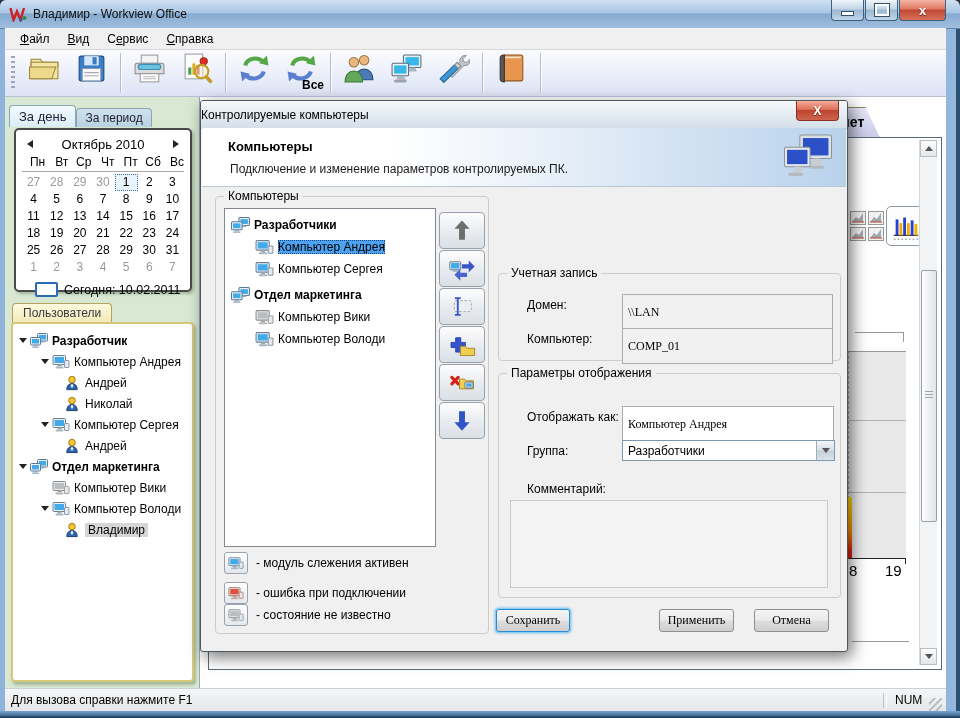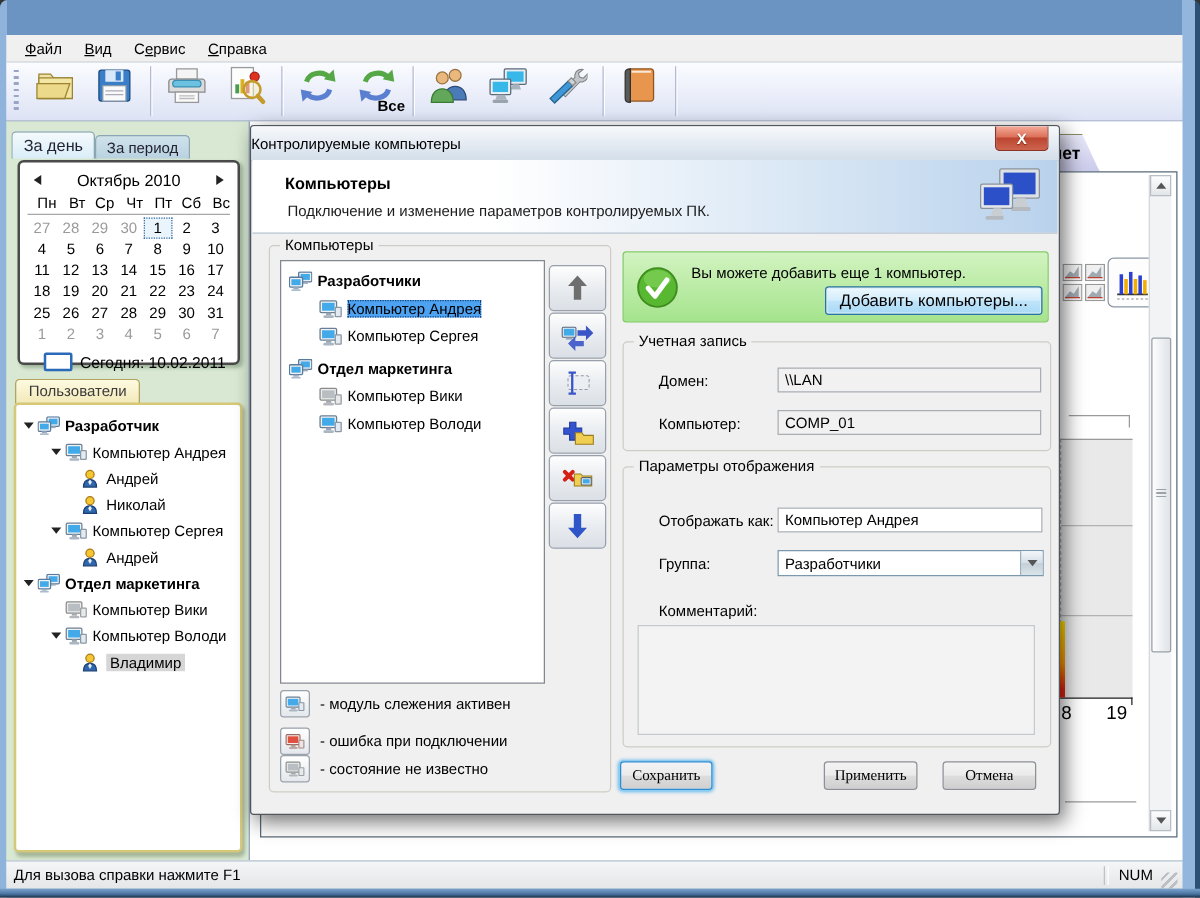--- a/index.html
+++ b/index.html
@@ -141,21 +141,21 @@
   .info{position:absolute;left:297px;top:100px;width:341px;height:57px;border:1px solid #7fcb62;border-radius:3px;
     background:linear-gradient(180deg,#d2f3c0,#a5e48d);box-sizing:border-box}
   .info-ico{position:absolute;left:10px;top:11px;width:34px;height:34px}
   .info-text{position:absolute;left:54px;top:9px}
   .add-btn{position:absolute;left:161px;top:27px;width:174px;height:23px;border:1px solid #2a72a8;border-radius:3px;
     background:linear-gradient(180deg,#eef8fe,#d3edfb 48%,#bfe4fa 52%,#a9d9f5);box-shadow:inset 0 0 0 1px #d9eefc;
     display:flex;align-items:center;justify-content:center;box-sizing:border-box}
   .gbox-acct{left:297px;top:172px;width:341px;height:86px}
   .gbox-disp{left:297px;top:272px;width:341px;height:223px}
   .flabel{position:absolute;left:28px}
-  .field{position:absolute;height:20px;font-family:Liberation Sans, sans-serif;font-size:12px;padding:0 5px;box-sizing:border-box}
+  .field{position:absolute;height:36px;font-family:Liberation Serif, serif;font-size:12px;padding:0 5px;box-sizing:border-box}
   input.field{border:1px solid #a9aeb3}
   .dis{background:#f1f1f1;color:#000}
   .ed{background:#fff;border:1px solid #8fa5b3}
   .combo{position:absolute;left:123px;top:66px;width:213px;height:21px;background:#fff;border:1px solid #7a99ad;
     display:flex;align-items:center;box-sizing:border-box}
   .combo-text{flex:1;padding-left:5px}
   .combo-btn{width:17px;height:100%;border-left:1px solid #9ab0bc;
     background:linear-gradient(180deg,#f3f7fa,#d6dfe6 48%,#c4cfd8 52%,#dae4ea);display:flex;align-items:center;justify-content:center}
   .cmt{position:absolute;left:11px;top:126px;width:318px;height:88px;background:#f3f3f3;border:1px solid #c6cacd;
     resize:none;box-sizing:border-box}
@@ -219,20 +219,39 @@
   <symbol id="i-mini-area" viewBox="0 0 16 14">
     <rect x="0.5" y="0.5" width="15" height="13" fill="#f0f0f0" stroke="#999"></rect>
     <path d="M2 11l4-5 3 2 4-6v9z" fill="#a0a8b0"></path>
     <path d="M2 11h12" stroke="#c04030"></path>
   </symbol>
 </defs>
 </svg>
 
 <div id="app">
 
+  <div class="titlebar">
+    <svg class="appico" viewBox="0 0 18 16">
+      <path d="M1.5 2l3 12 3.5-8.5L11.5 14l3.5-12" stroke="#cc2222" stroke-width="2.4" fill="none"></path>
+      <circle cx="15.5" cy="12" r="2" fill="#3a8a3a"></circle>
+        <circle cx="12" cy="13.5" r="1.6" fill="#2a5ac0"></circle>
+    </svg>
+    <span class="title-text">Владимир - Workview Office</span>
+    <div class="wbtns">
+      <div class="wbtn">
+          <div class="g-min"></div>
+        </div>
+      <div class="wbtn">
+          <div class="g-max"></div>
+        </div>
+      <div class="wbtn close">
+          <span>x</span>
+        </div>
+    </div>
+  </div>
 
   <div class="menubar">
     <span class="mi"><span></span><u>Ф</u><span>айл</span></span>
     <span class="mi"><span></span><u>В</u><span>ид</span></span>
     <span class="mi"><span>С</span><u>е</u><span>рвис</span></span>
     <span class="mi"><span></span><u>С</u><span>правка</span></span>
   </div>
 
   <div class="toolbar">
     <div class="grip"></div>
@@ -663,29 +682,20 @@
       <div class="lgrow" style="top:407px">
         <span class="lgico">
             <svg>
               <use href="#i-comp-gray"></use>
             </svg>
           </span>
         <span>- состояние не известно</span>
       </div>
     </div>
 
-    <div class="info">
-      <svg class="info-ico" viewBox="0 0 34 34">
-        <circle cx="17" cy="17" r="15.5" fill="#59b832" stroke="#3f8c1f" stroke-width="1.5"></circle>
-        <ellipse cx="17" cy="10" rx="11" ry="7" fill="#8ad862" opacity="0.55"></ellipse>
-        <path d="M9.5 17.5l5.5 6.5 9.5-13" stroke="#fff" stroke-width="4" fill="none" stroke-linecap="round" stroke-linejoin="round"></path>
-      </svg>
-      <span class="info-text">Вы можете добавить еще 1 компьютер.</span>
-      <button class="add-btn">Добавить компьютеры...</button>
-    </div>
 
     <div class="gbox gbox-acct">
       <span class="glabel">Учетная запись</span>
       <span class="flabel" style="top:24px">Домен:</span>
       <input class="field dis" style="left: 123px; top: 20px; width: 211px;" readonly="" value="\\LAN">
       <span class="flabel" style="top:58px">Компьютер:</span>
       <input class="field dis" style="left: 123px; top: 54px; width: 211px;" readonly="" value="COMP_01">
     </div>
 
     <div class="gbox gbox-disp">

